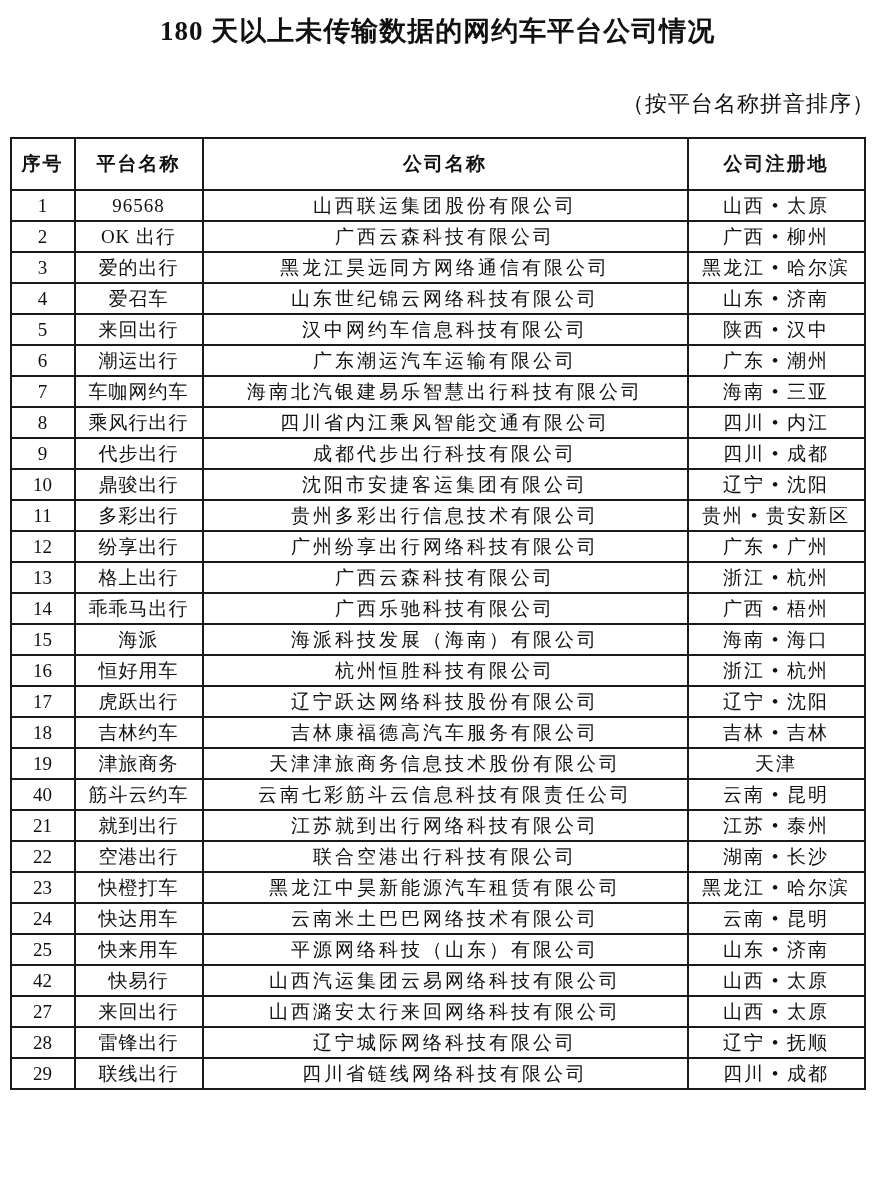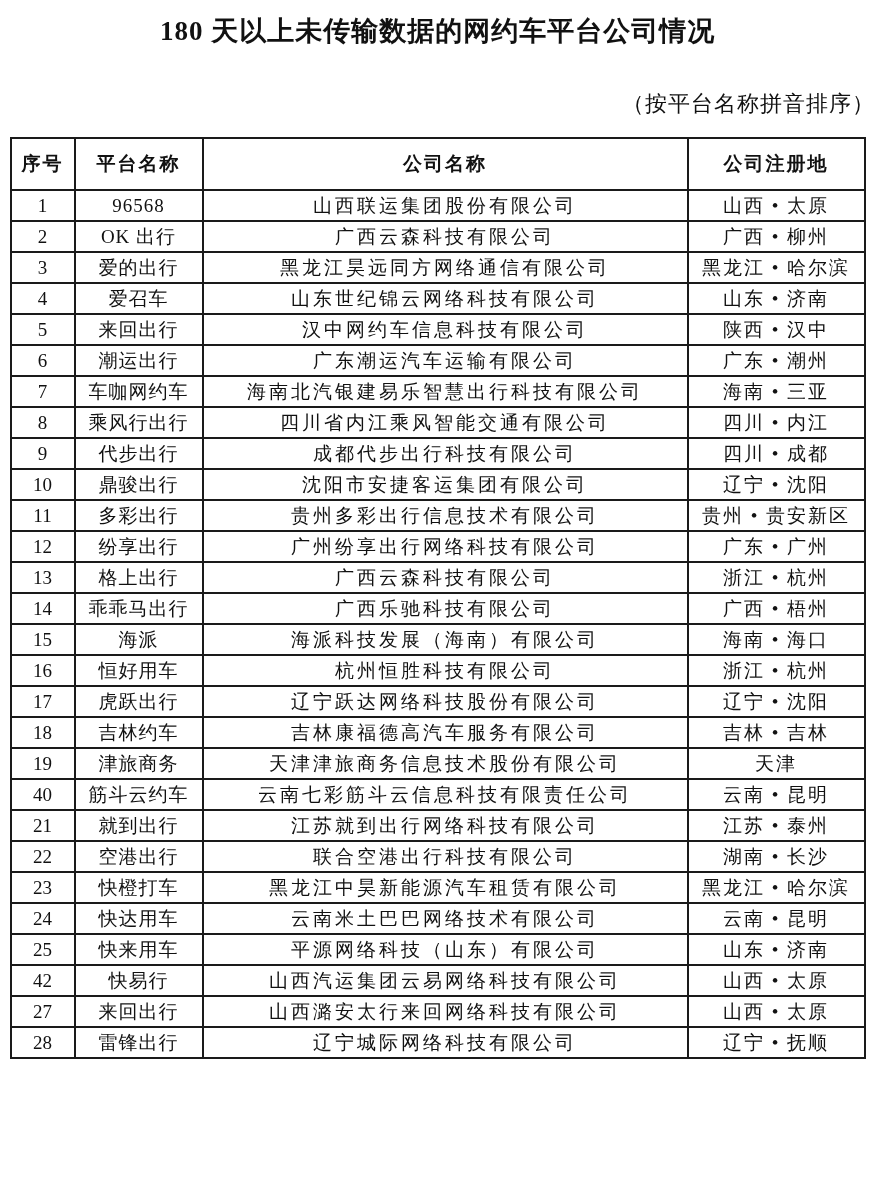--- a/index.html
+++ b/index.html
@@ -265,15 +265,21 @@
           <td>来回出行</td>
           <td>山西潞安太行来回网络科技有限公司</td>
           <td>山西 • 太原</td>
         </tr>
         <tr>
           <td>28</td>
           <td>雷锋出行</td>
           <td>辽宁城际网络科技有限公司</td>
           <td>辽宁 • 抚顺</td>
         </tr>
+        <tr>
+          <td>29</td>
+          <td>联线出行</td>
+          <td>四川省链线网络科技有限公司</td>
+          <td>四川 • 成都</td>
+        </tr>
       </tbody>
   </table>
 </div>
 
 </body></html>

